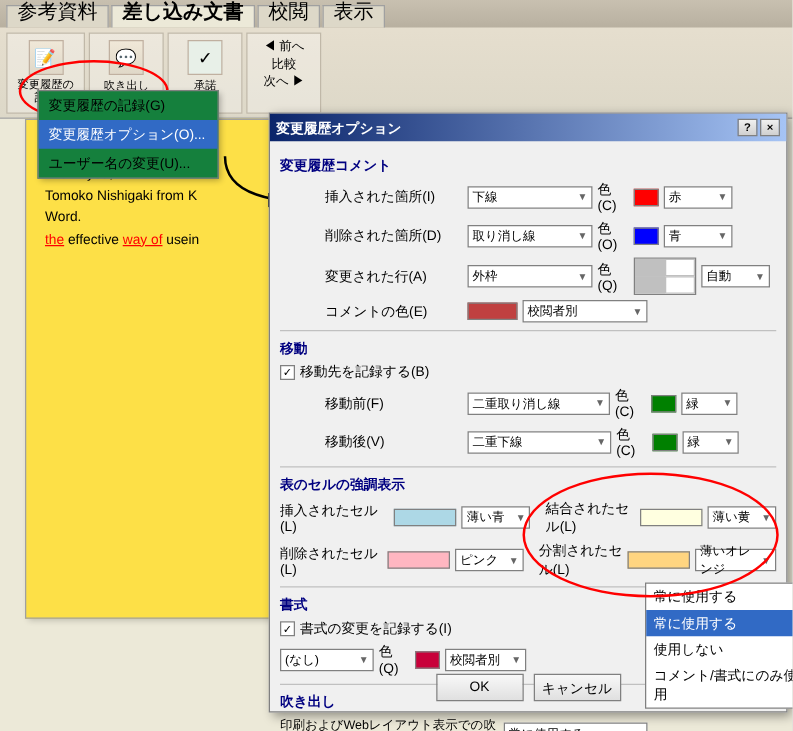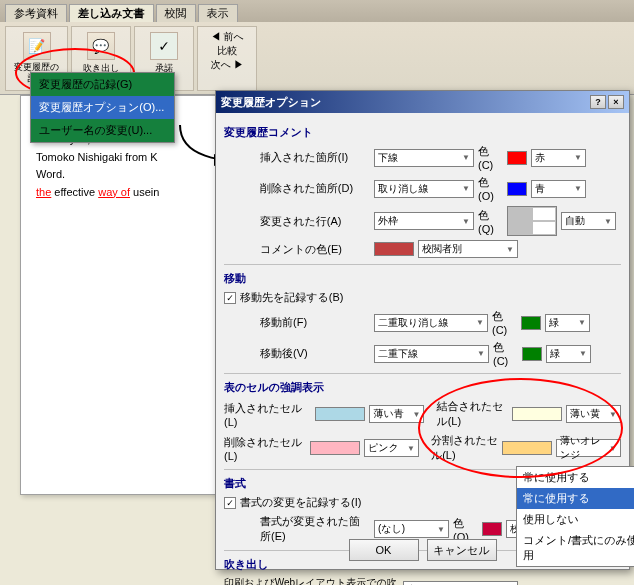--- a/index.html
+++ b/index.html
@@ -23,29 +23,29 @@
     .ribbon-tabs {
       display: flex;
       height: 22px;
       background: linear-gradient(to bottom, #c8c0b0, #b8b0a0);
       align-items: flex-end;
       padding-left: 5px;
     }
 
     .ribbon-tab {
       padding: 2px 8px;
-      font-size: 11px;
+      font-size: 16px;
       background: #ddd8c8;
       border: 1px solid #a0a0a0;
       border-bottom: none;
       margin-right: 2px;
       cursor: pointer;
       height: 18px;
       display: flex;
-      align-items: center;
+      align-items: flex-end;
     }
 
     .ribbon-tab.active {
       background: #ece9d8;
       font-weight: bold;
     }
 
     .ribbon-content {
       display: flex;
       padding: 4px 5px;
@@ -85,21 +85,21 @@
       margin-bottom: 2px;
     }
 
     
     .doc-area {
       position: absolute;
       top: 95px;
       left: 20px;
       width: 200px;
       height: 400px;
-      background: #ffffff;
+      background: #fde047;
       border: 1px solid #a0a0a0;
       padding: 15px;
       font-size: 11px;
       box-shadow: 2px 2px 5px rgba(0,0,0,0.2);
     }
 
     .doc-slide-num {
       font-size: 11px;
       color: #333;
       margin-bottom: 8px;
@@ -594,21 +594,20 @@
     <hr class="section-divider">
 
     <div class="section-title">書式</div>
 
     <div class="checkbox-row">
       <div class="checkbox checked"></div>
       <span>書式の変更を記録する(I)</span>
     </div>
 
     <div class="form-row">
-      <span class="form-label">書式が変更された箇所(E)</span>
       <div class="form-select" style="width:75px">
         <span>(なし)</span>
           <span class="select-arrow">▼</span>
       </div>
       <span class="color-label">色(Q)</span>
       <div class="color-box" style="background:#c8003a"></div>
       <div class="form-select" style="width:65px">
         <span>校閲者別</span>
           <span class="select-arrow">▼</span>
       </div>

